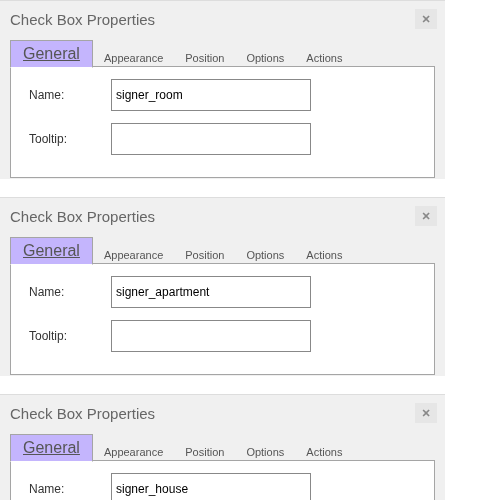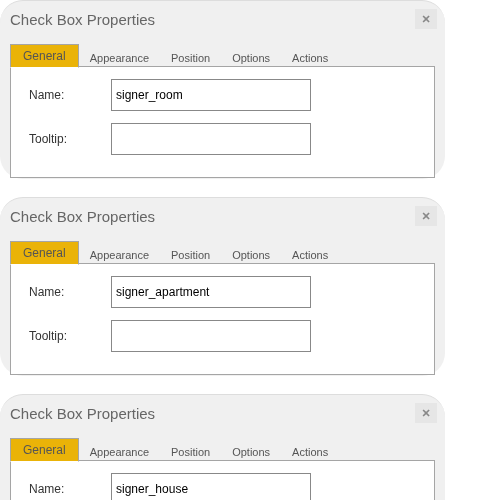--- a/index.html
+++ b/index.html
@@ -10,21 +10,20 @@
     background: #fff;
     width: 500px;
     height: 500px;
     overflow: hidden;
   }
   .dialog {
     background: #f0f0f0;
     margin: 0 0 18px 0;
     width: 445px;
     border-top: 1px solid #ddd;
-    border-radius: 23px;
   }
   .dialog-header {
     display: flex;
     align-items: center;
     justify-content: space-between;
     padding: 6px 6px 4px 10px;
     height: 34px;
   }
   .dialog-title {
     font-size: 15px;
@@ -57,27 +56,28 @@
   .tab {
     padding: 3px 10px 3px 10px;
     color: #555;
     border: 1px solid transparent;
     border-bottom: none;
     position: relative;
     cursor: pointer;
     background: transparent;
   }
   .tab.active {
-    background: #eab308;
+    background: #c4b5fd;
     border: 1px solid #a5a5a5;
     border-bottom: 1px solid #fff;
     z-index: 2;
-    font-size: 12px;
+    font-size: 16px;
     padding: 4px 12px 4px 12px;
     margin-bottom: -1px;
+    text-decoration: underline;
   }
   .tab-panel {
     background: #fff;
     border: 1px solid #a5a5a5;
     padding: 12px 18px 10px 18px;
     min-height: 72px;
     position: relative;
     top: -1px;
   }
   .form-row {

